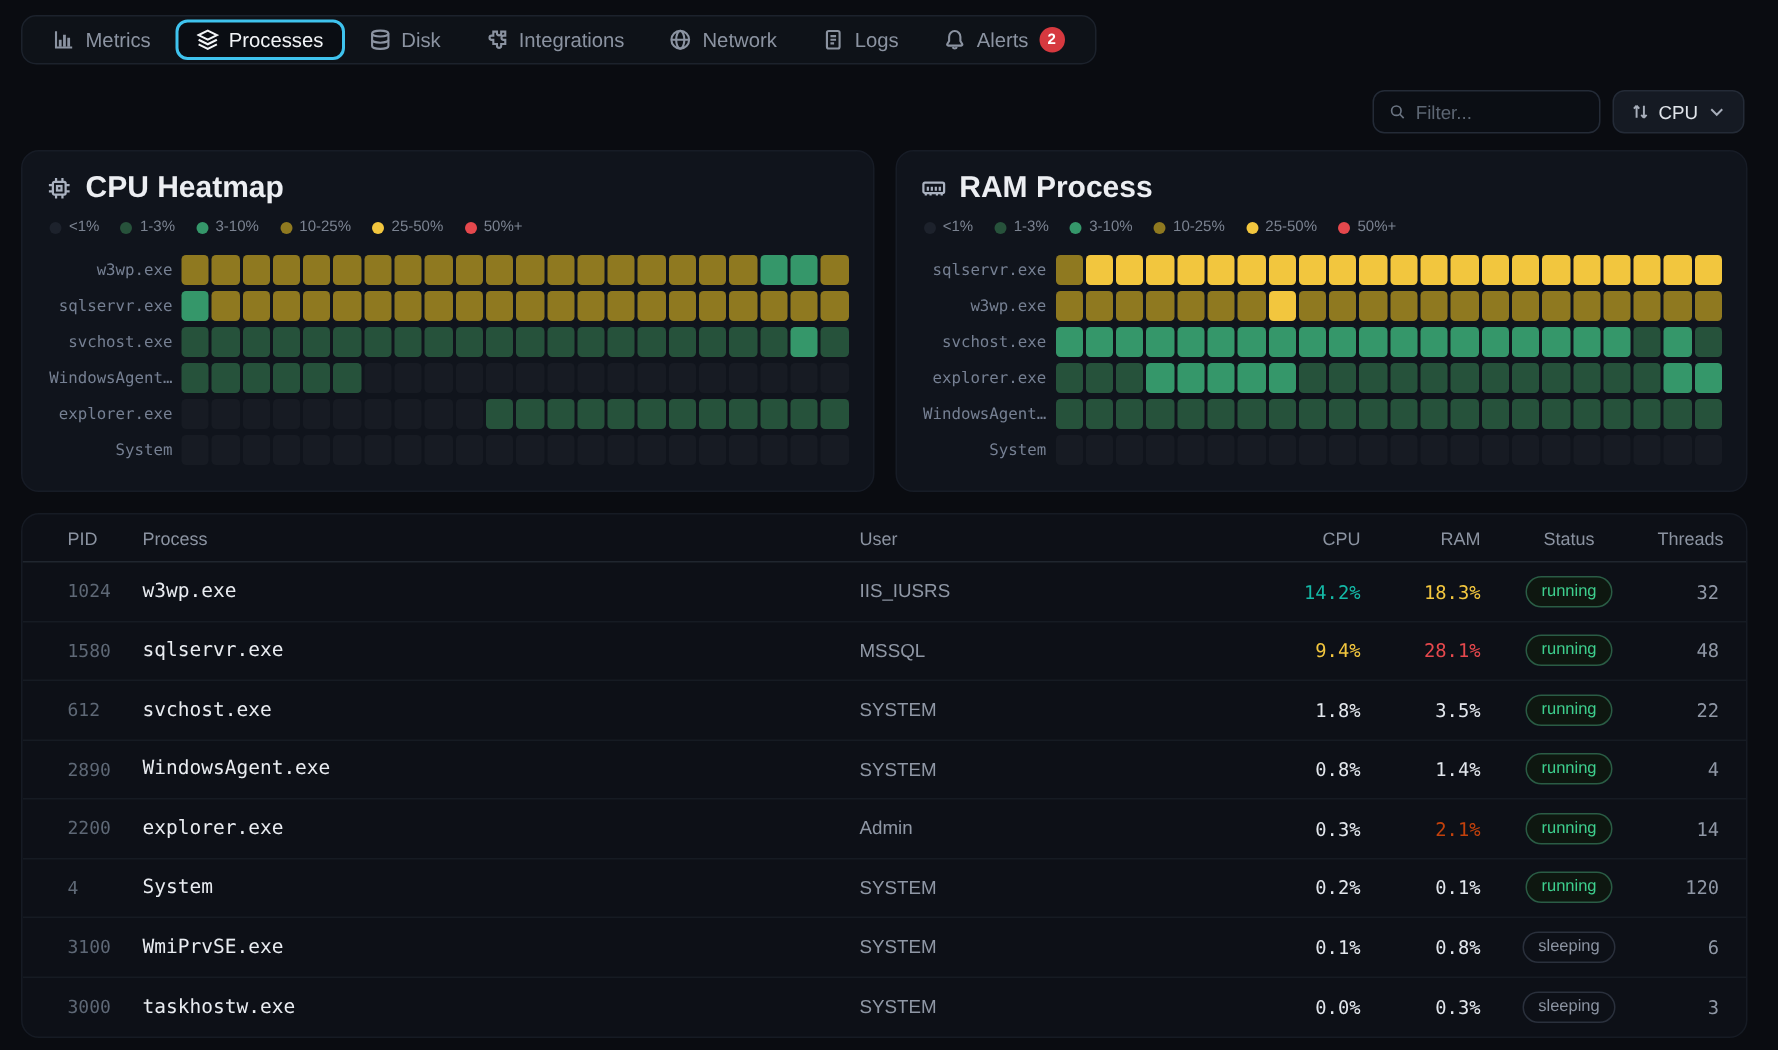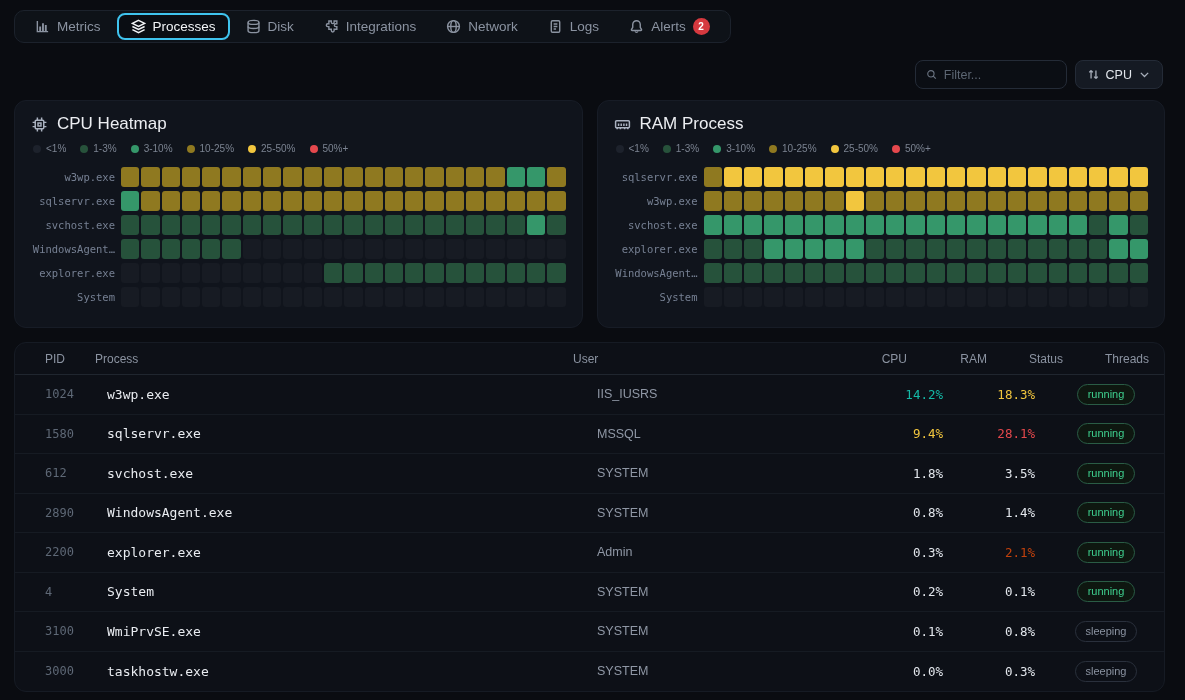--- a/index.html
+++ b/index.html
@@ -55,21 +55,21 @@
   .sort-btn svg { width:13px; height:13px; stroke:#a7aeba; fill:none; stroke-width:1.6; }
 
   
   .panels { position:absolute; top:100px; left:14px; right:20px; display:flex; gap:14px; }
   .panel {
     flex:1; height:228px; background:#10141c; border:1px solid #171c26;
     border-radius:12px; padding:13px 16px;
   }
   .panel-head { display:flex; align-items:center; gap:9px; }
   .panel-head svg { width:17px; height:17px; stroke:#aab2c0; fill:none; stroke-width:1.4; }
-  .panel-title { font-size:17px; font-weight:normal; color:#eceef2; }
+  .panel-title { font-size:20px; font-weight:bold; color:#eceef2; }
   .legend { display:flex; align-items:center; gap:14px; margin-top:9px; margin-left:2px; }
   .legend-item { display:flex; align-items:center; gap:5px; font-size:10px; color:#7b8391; }
   .legend-dot { width:8px; height:8px; border-radius:50%; }
   .hm-grid { margin-top:13px; }
   .hm-row { display:flex; align-items:center; height:20px; margin-bottom:4px; }
   .hm-label {
     width:84px; text-align:right; margin-right:6px; flex:none;
     font-family:"DejaVu Sans Mono", monospace; font-size:10.5px; color:#768093;
     white-space:nowrap; overflow:hidden;
   }
@@ -81,21 +81,21 @@
     position:absolute; top:342px; left:14px; right:20px;
     background:#0d1017; border:1px solid #161b24; border-radius:12px; overflow:hidden;
   }
   .t-row {
     display:grid;
     grid-template-columns:50px 478px 244px 90px 80px 118px 1fr;
     align-items:center; padding:0 18px 0 30px;
   }
   .t-head { height:32px; border-bottom:1px solid #20262f; }
   .t-head > div { font-size:12px; color:#8b93a1; }
-  .t-body-row { height:39.5px; border-bottom:1px solid #161b23;gap:12px; }
+  .t-body-row { height:39.5px; border-bottom:1px solid #161b23; }
   .t-body-row:last-child { border-bottom:none; }
   .c-right { text-align:right; }
   .c-center { text-align:center; }
   .cell-pid { font-family:"DejaVu Sans Mono", monospace; font-size:12px; color:#5e6876; }
   .cell-proc { font-family:"DejaVu Sans Mono", monospace; font-size:13px; color:#e9ecf1; }
   .cell-user { font-size:12.5px; color:#8f97a5; }
   .cell-num { font-family:"DejaVu Sans Mono", monospace; font-size:12.5px; color:#e2e6ec; }
   .cell-threads { font-family:"DejaVu Sans Mono", monospace; font-size:12.5px; color:#8f97a5; }
   .pill {
     display:inline-block; padding:3px 10px; border-radius:999px;

